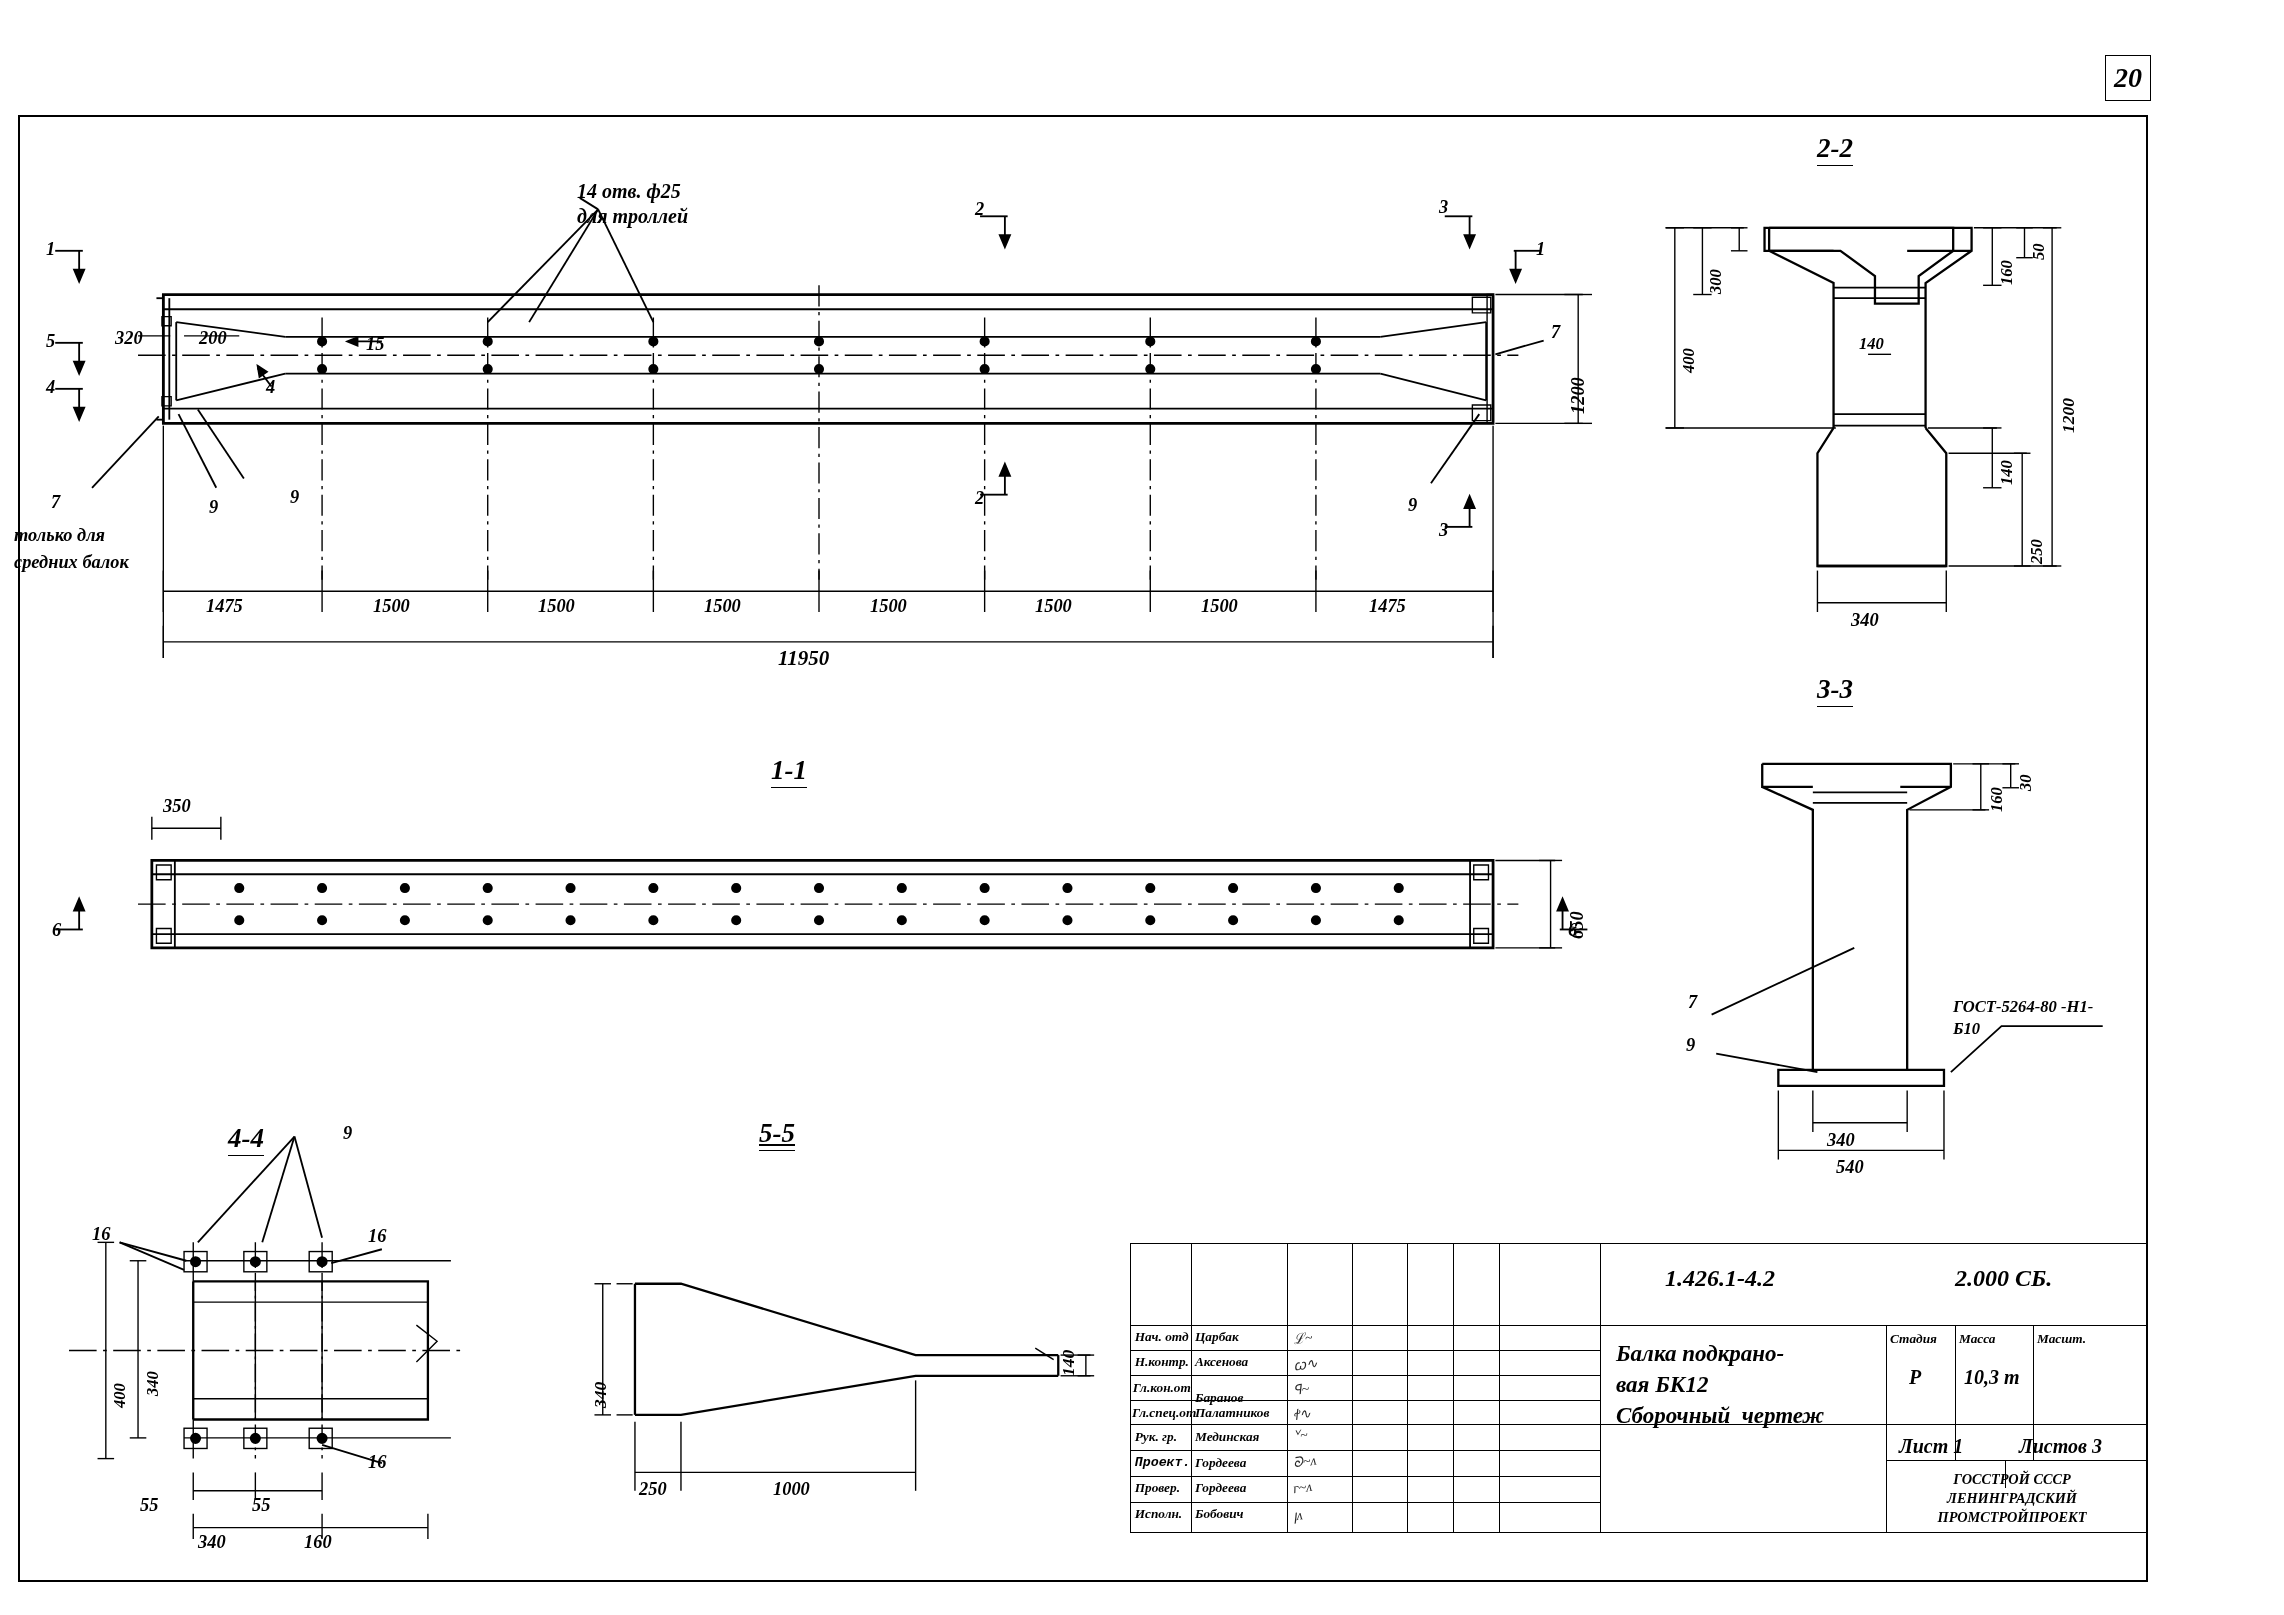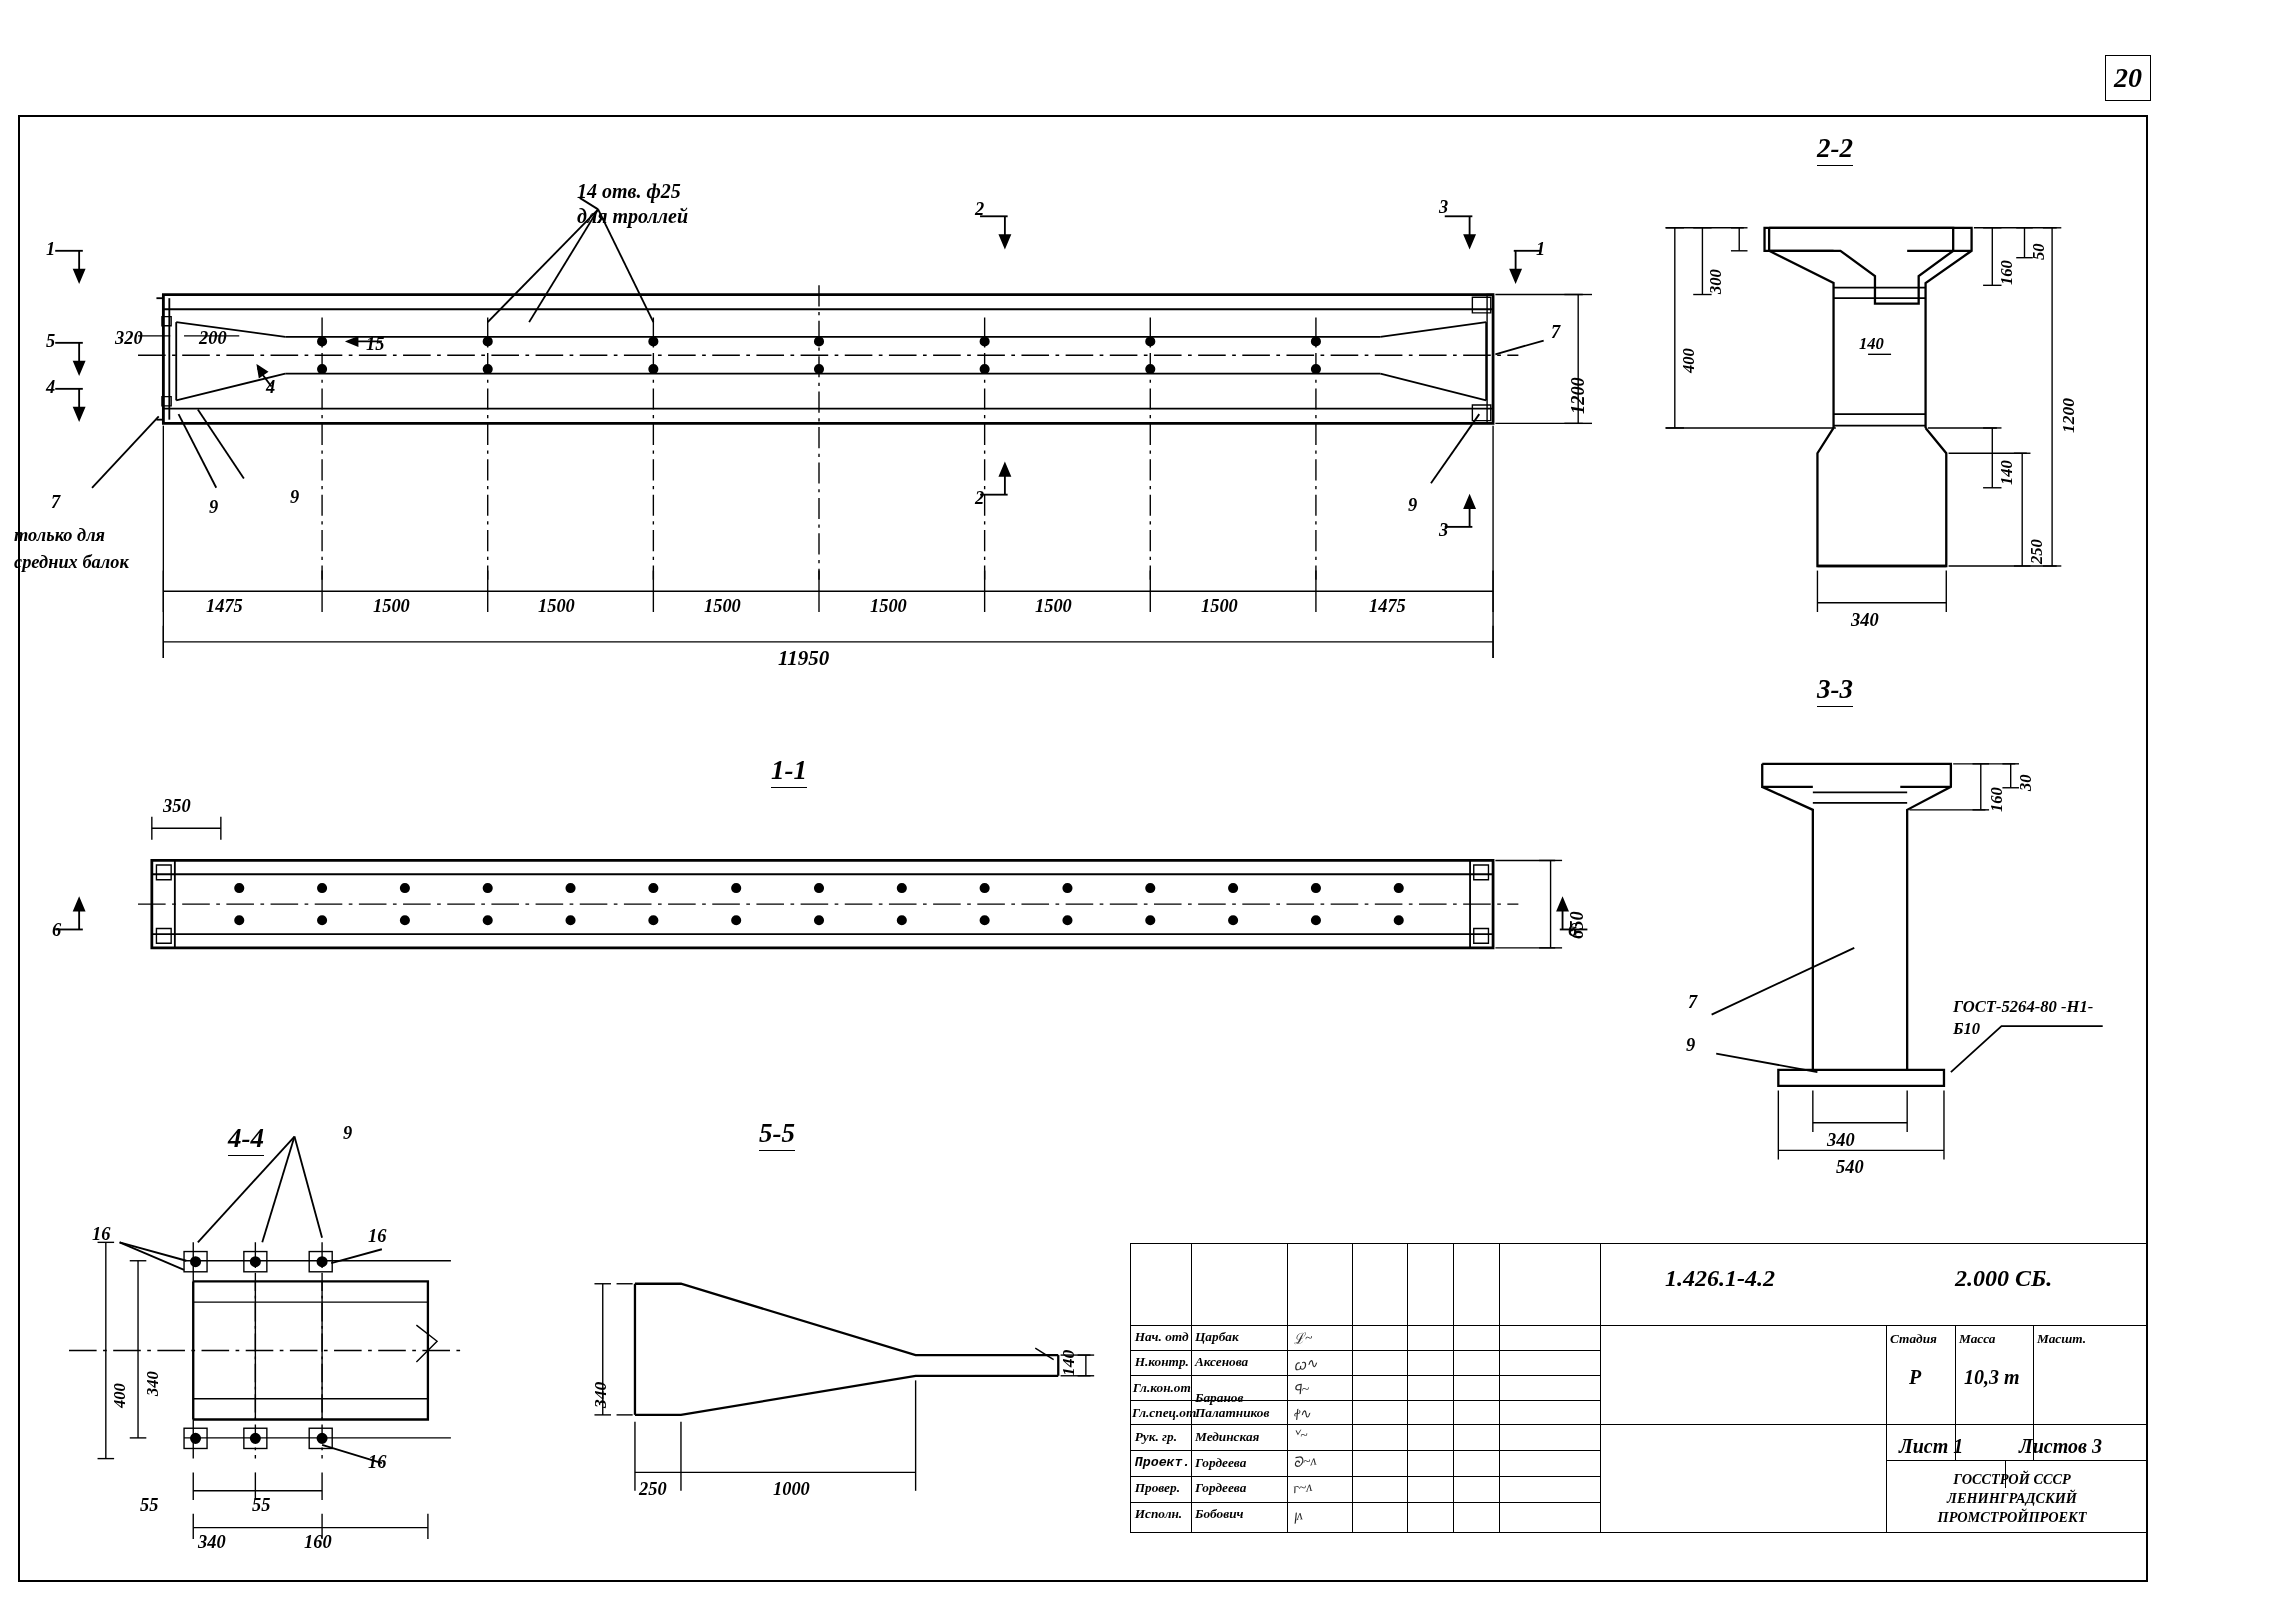--- a/index.html
+++ b/index.html
@@ -524,21 +524,21 @@
   <div class="dim" style="left:92px;top:1224px;">16</div>
   <div class="dim" style="left:368px;top:1226px;">16</div>
   <div class="dim" style="left:368px;top:1452px;">16</div>
   <div class="vdim" style="left:143px;top:1396px;font-size:16.6px;">340</div>
   <div class="vdim" style="left:110px;top:1408px;font-size:16.6px;">400</div>
   <div class="dim" style="left:140px;top:1495px;">55</div>
   <div class="dim" style="left:252px;top:1495px;">55</div>
   <div class="dim" style="left:198px;top:1532px;">340</div>
   <div class="dim" style="left:304px;top:1532px;">160</div>
 
-  <div class="title" style="left:759px;top:1118px;"><span class="u">5-5</span></div>
+  <div class="title" style="left:759px;top:1118px;text-decoration:underline;"><span class="u">5-5</span></div>
   <div class="vdim" style="left:590px;top:1408px;font-size:17.5px;">340</div>
   <div class="vdim" style="left:1058px;top:1376px;font-size:17.5px;">140</div>
   <div class="dim" style="left:639px;top:1479px;">250</div>
   <div class="dim" style="left:773px;top:1479px;">1000</div>
 
 
   <div class="stamp">
 
     <div class="hline" style="top:81px;"></div>
     <div class="hline" style="top:180px;left:0;right:0;"></div>
@@ -560,20 +560,23 @@
     <div class="vline" style="left:368px;"></div>
     <div class="vline" style="left:469px;"></div>
     <div class="vline" style="left:755px;top:81px;"></div>
     <div class="vline" style="left:824px;top:81px;bottom:71px;"></div>
     <div class="vline" style="left:902px;top:81px;bottom:71px;"></div>
     <div class="vline" style="left:874px;top:216px;height:28px;"></div>
 
     <div class="scell big" style="left:534px;top:21px;">1.426.1-4.2</div>
     <div class="scell big" style="left:824px;top:21px;">2.000 СБ.</div>
 
+    <div class="scell" style="left:485px;top:94px;font-size:23px;line-height:1.35;white-space:pre;">Балка подкрано-
+вая БК12
+Сборочный  чертеж</div>
 
     <div class="scell sm" style="left:759px;top:87px;">Стадия</div>
     <div class="scell sm" style="left:828px;top:87px;">Масса</div>
     <div class="scell sm" style="left:906px;top:87px;">Масшт.</div>
     <div class="scell mid" style="left:778px;top:122px;">Р</div>
     <div class="scell mid" style="left:833px;top:122px;">10,3 т</div>
     <div class="scell mid" style="left:925px;top:122px;"></div>
 
     <div class="scell mid" style="left:768px;top:191px;">Лист 1</div>
     <div class="scell mid" style="left:888px;top:191px;">Листов 3</div>

